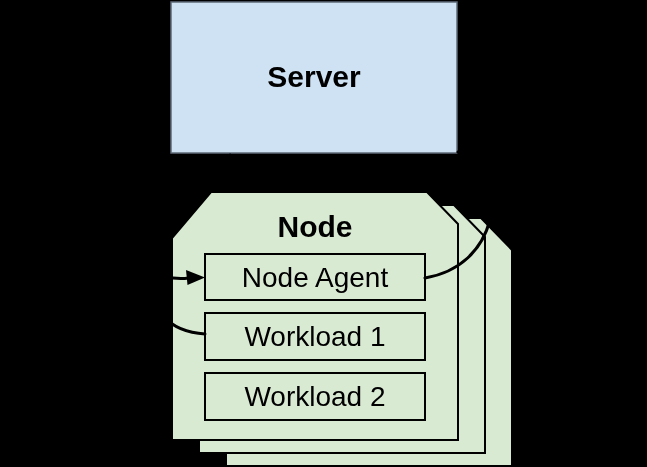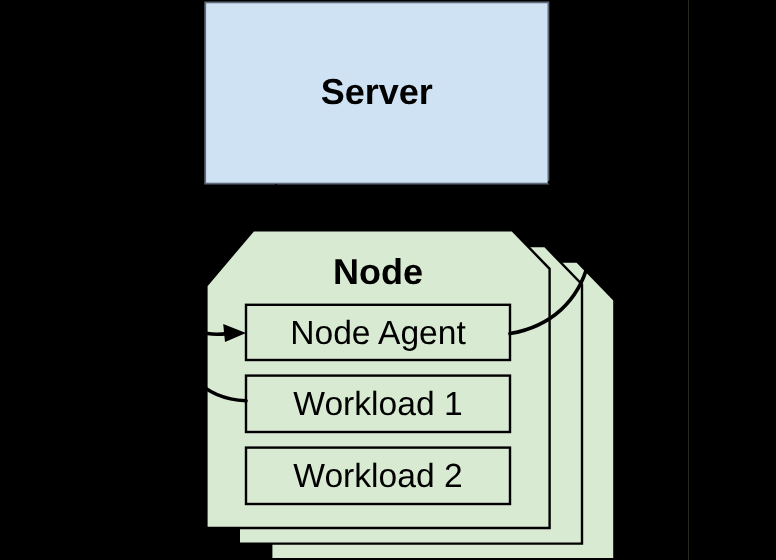--- a/index.html
+++ b/index.html
@@ -1,18 +1,18 @@
 <!DOCTYPE html>
 <html><head>
 <meta charset="utf-8">
 <style>
   html, body { margin: 0; padding: 0; background: #000; }
   .stage {
     position: relative;
-    width: 574px;
+    width: 647px;
     height: 467px;
     background: #fef9c3;
     overflow: hidden;
     font-family: "Liberation Sans", sans-serif;
   }
   svg { display: block; }
   text {
     font-family: "Liberation Sans", sans-serif;
     fill: #000;
   }

